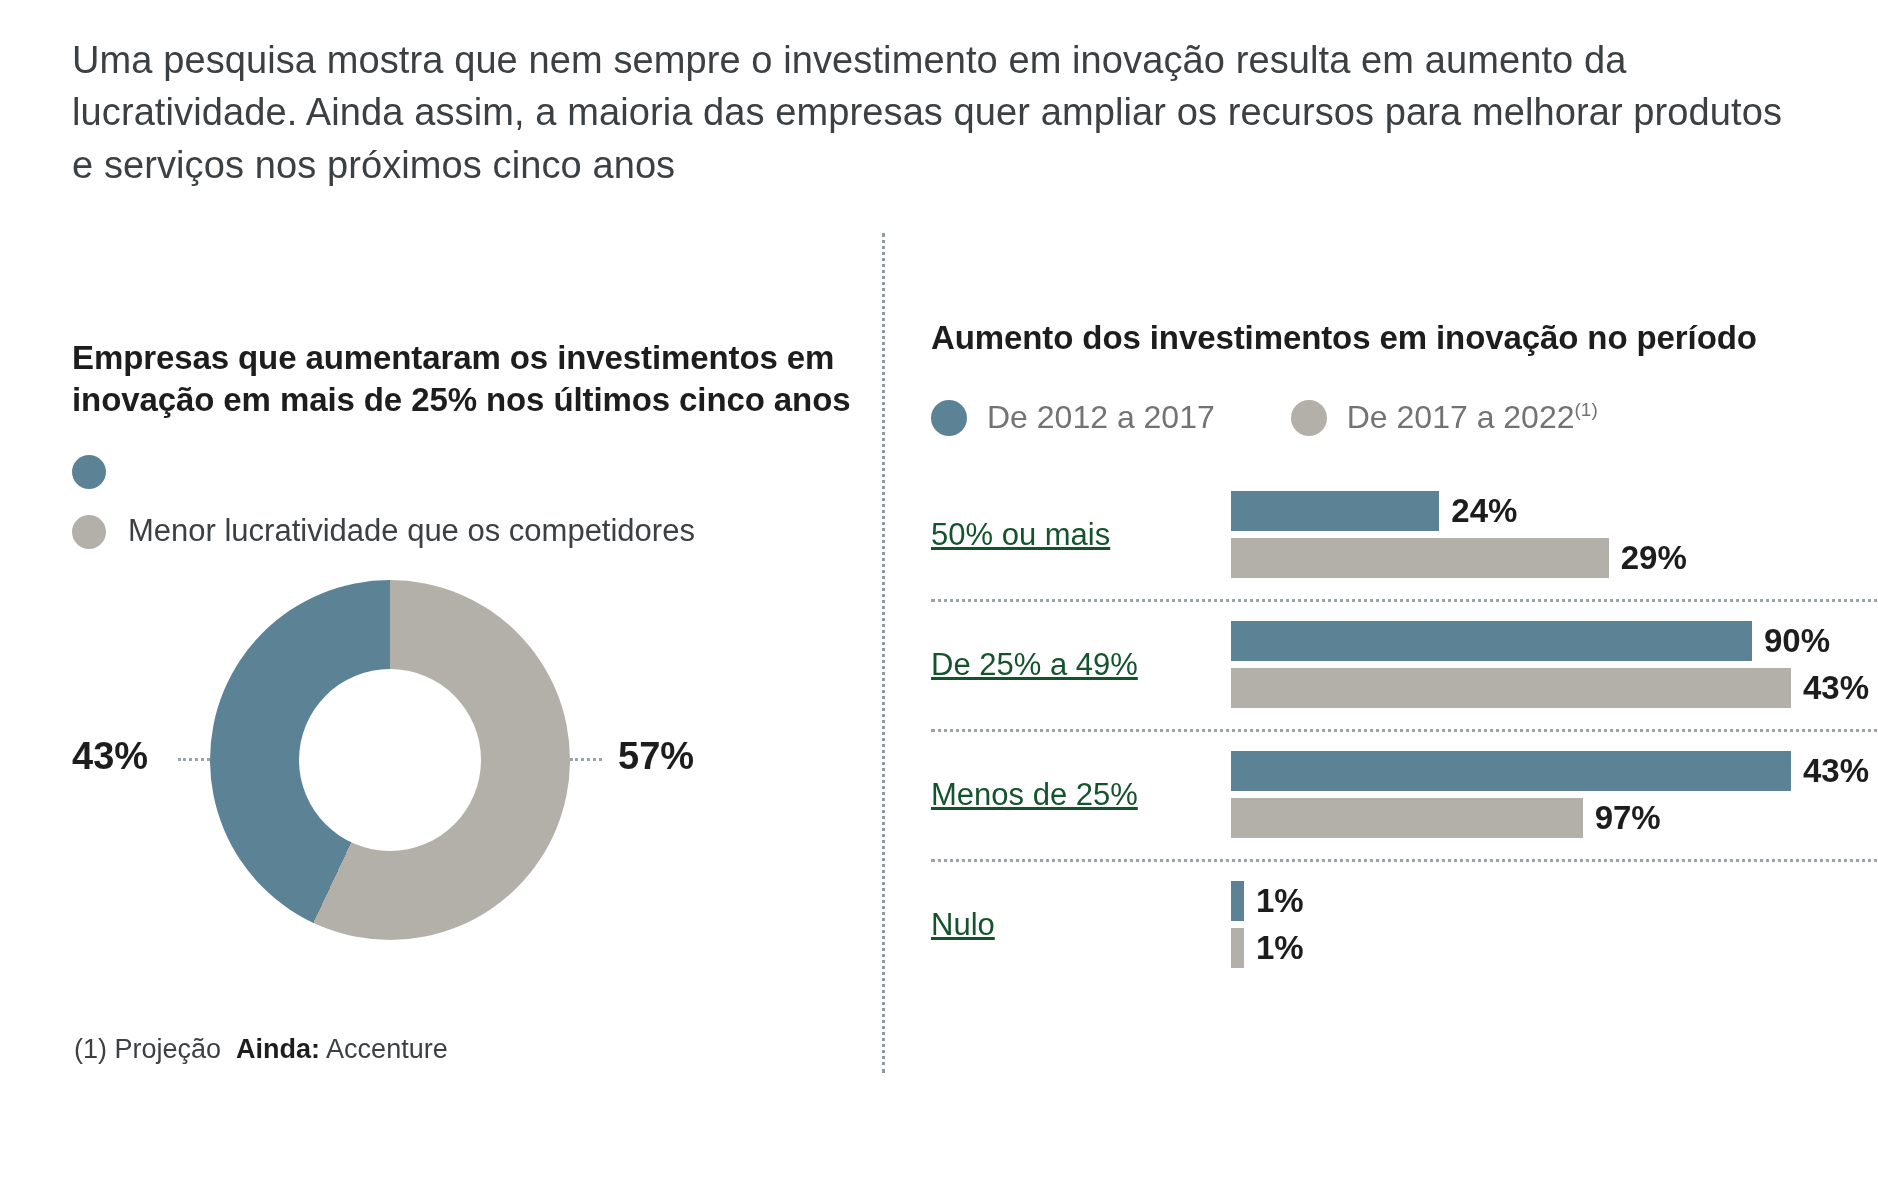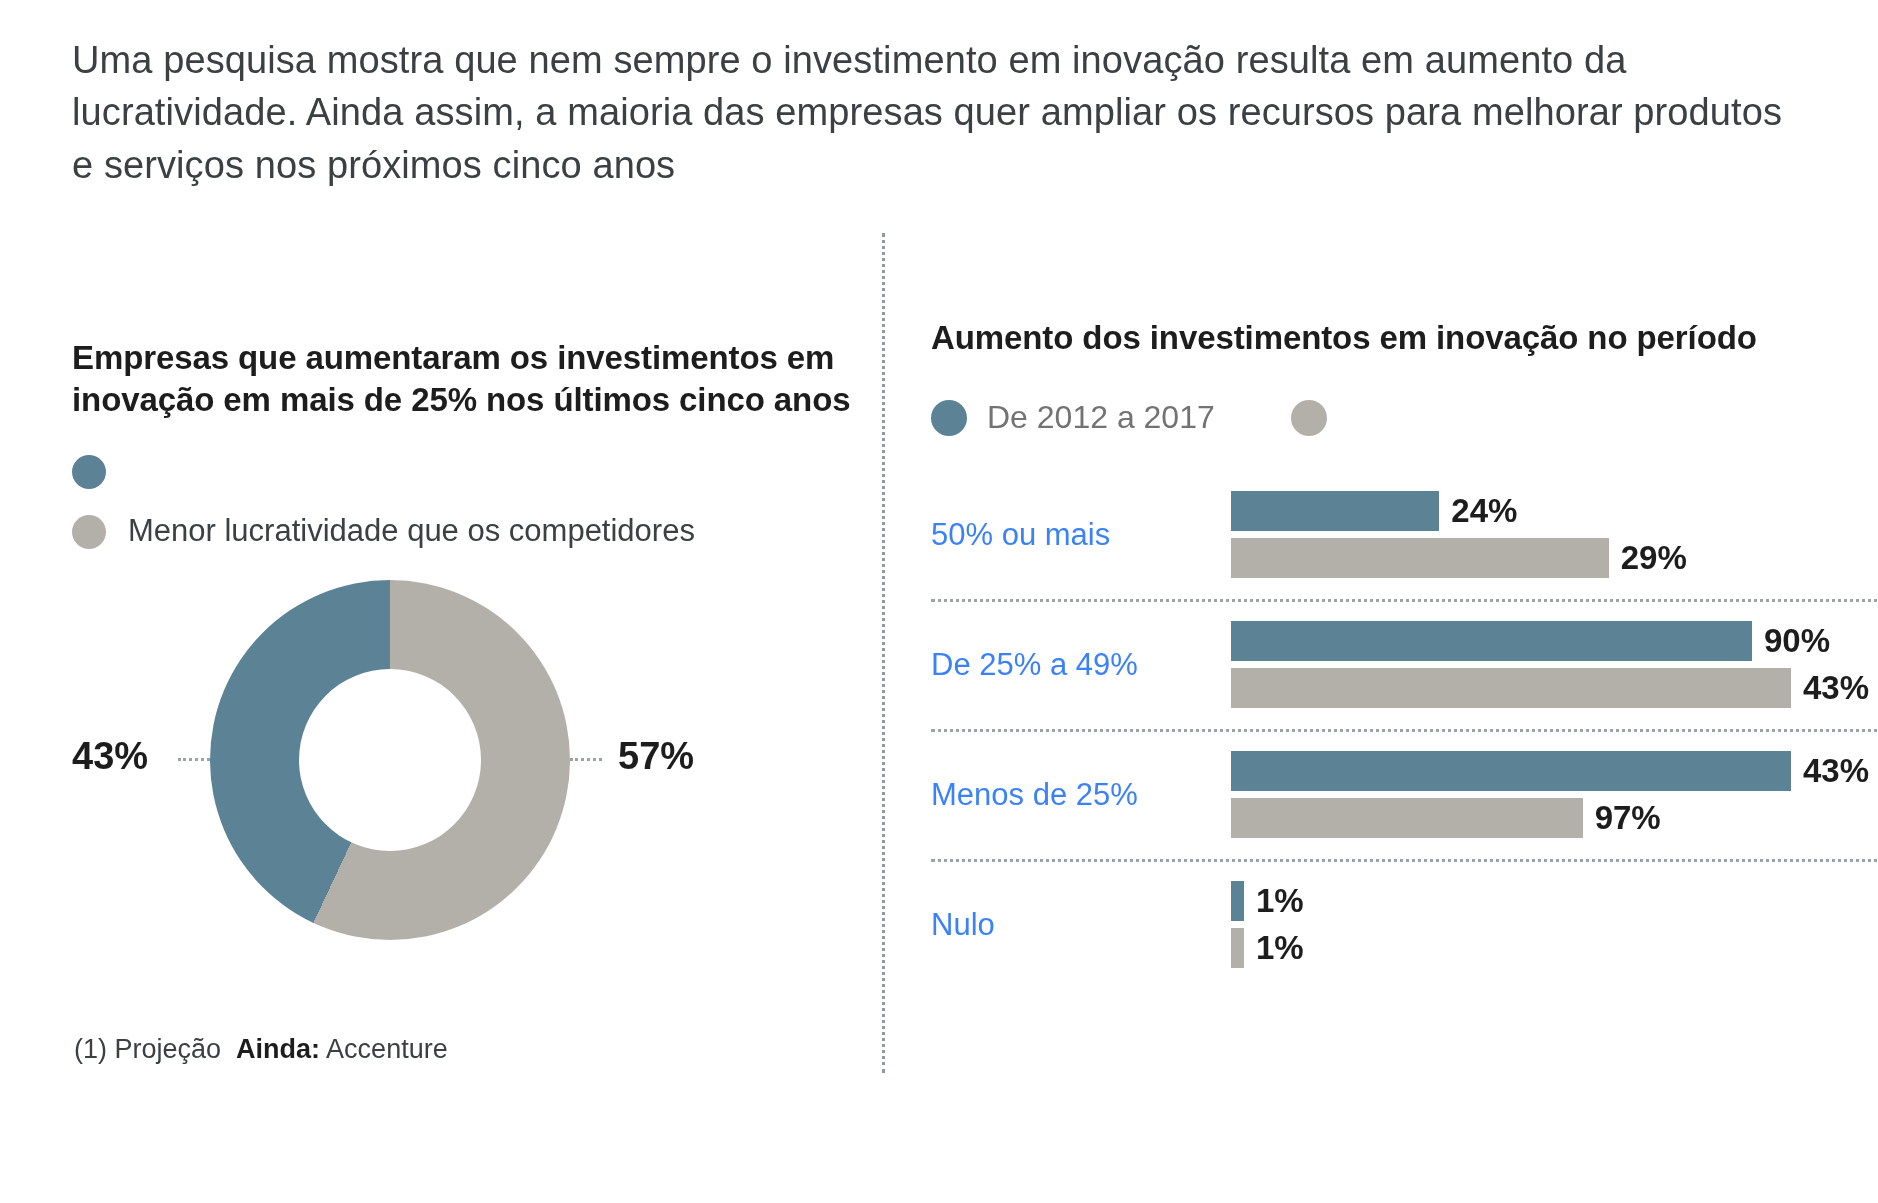--- a/index.html
+++ b/index.html
@@ -178,22 +178,23 @@
     border-bottom: 3px dotted #9aa3a8;
     display: flex;
     align-items: center;
   }
   .bar-group:first-child { border-top: none; }
   .bar-group.last { border-bottom: none; }
   .bar-cat {
     width: 300px;
     flex: 0 0 300px;
     font-size: 31px;
-    color: #3b82f6;
+    color: #14532d;
     line-height: 1.2;
+    text-decoration: underline;
   }
   .bar-stack {
     flex: 1 1 auto;
     position: relative;
   }
   .bar-line {
     display: flex;
     align-items: center;
     height: 44px;
     margin: 3px 0;
@@ -247,20 +248,21 @@
     <div class="col-right">
       <div class="panel-title">Aumento dos investimentos em inovação no período</div>
 
       <div class="legend-right">
         <div class="item">
           <span class="dot" id="rdot0" style="background: rgb(92, 130, 150);"></span>
           <span class="lbl">De 2012 a 2017</span>
         </div>
         <div class="item">
           <span class="dot" id="rdot1" style="background: rgb(178, 176, 168);"></span>
+          <span class="lbl"><span>De 2017 a 2022</span><span class="sup">(1)</span></span>
         </div>
       </div>
 
       <div class="bars">
 
         <div class="bar-group">
           <div class="bar-cat">50% ou mais</div>
           <div class="bar-stack">
             <div class="bar-line">
               <div class="bar" id="b0a" style="width: 208.372px; background: rgb(92, 130, 150);"></div>

